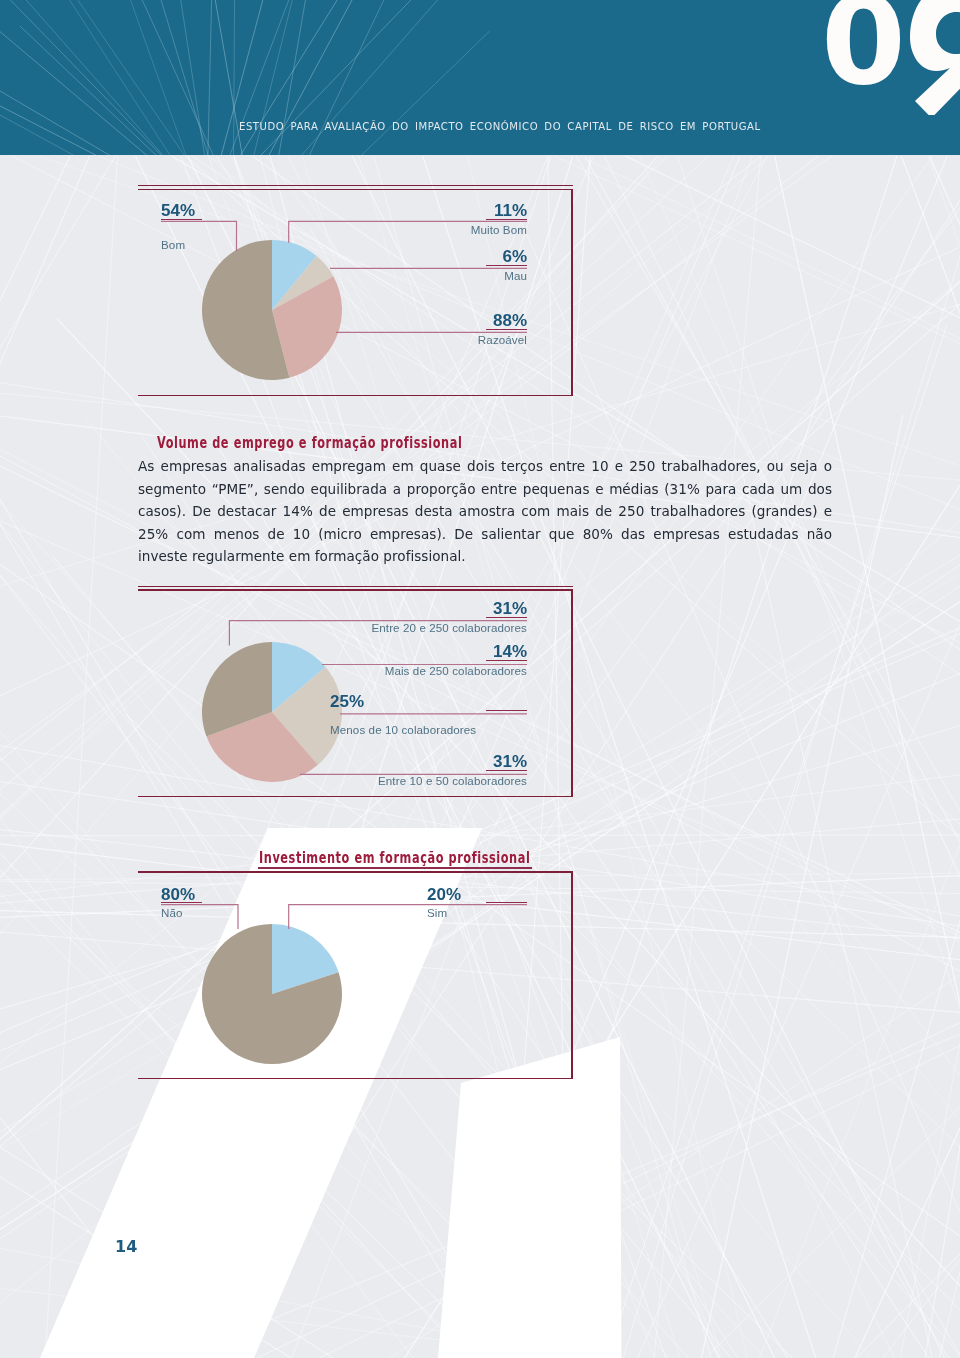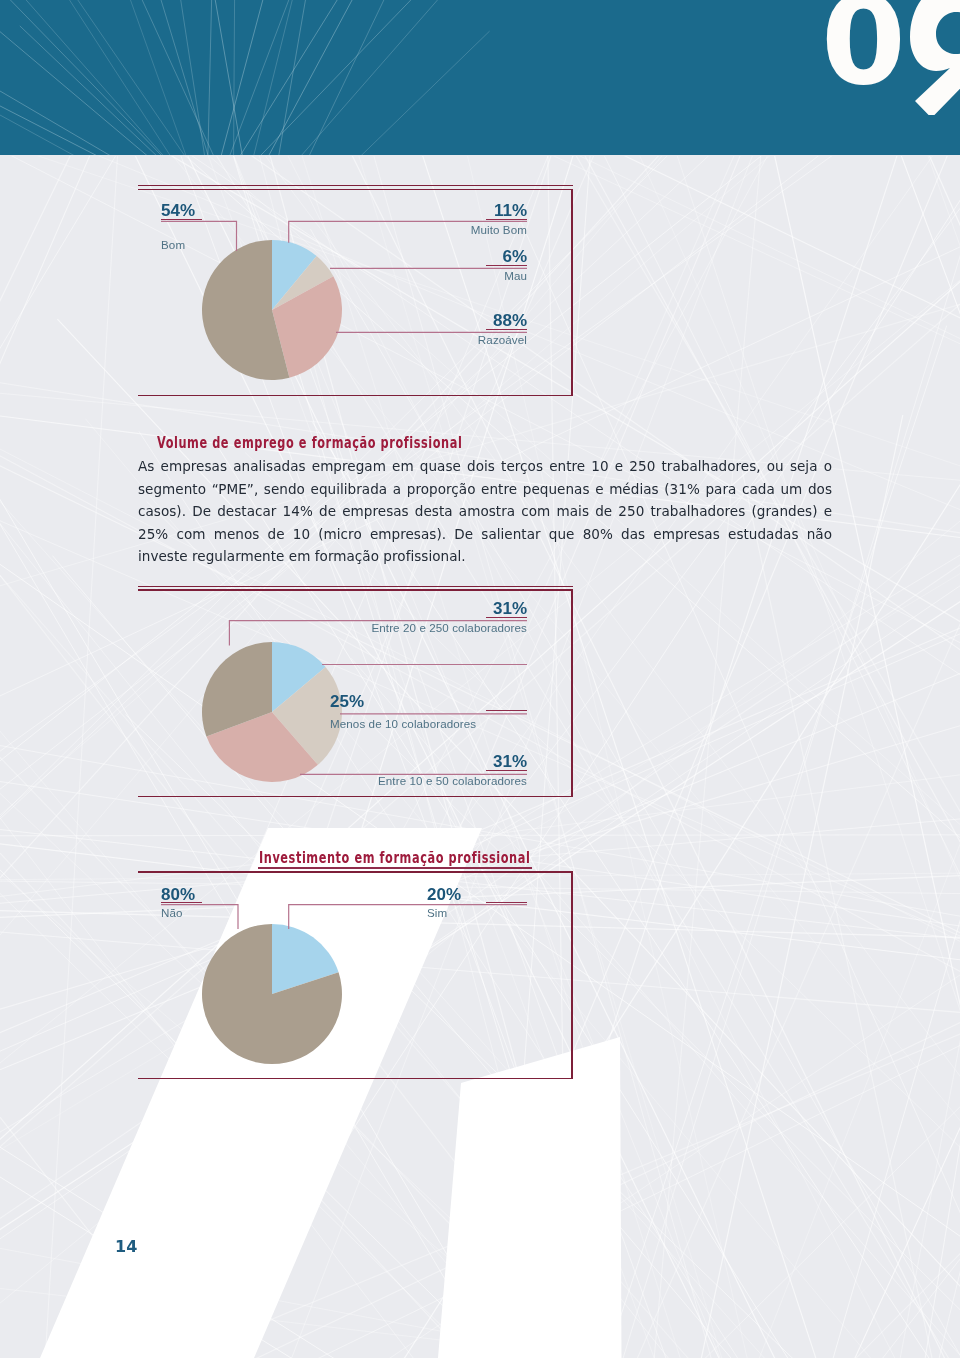--- a/index.html
+++ b/index.html
@@ -225,20 +225,21 @@
         <line x1="206.5" y1="213.4" x2="217.6" y2="-250.1" stroke="#a9cbd8" stroke-width="0.8" opacity="0.44"></line>
         <line x1="207.0" y1="208.7" x2="306.9" y2="-164.8" stroke="#a9cbd8" stroke-width="0.8" opacity="0.55"></line>
         <line x1="208.4" y1="211.9" x2="350.6" y2="-162.9" stroke="#a9cbd8" stroke-width="0.8" opacity="0.39"></line>
         <line x1="206.9" y1="209.1" x2="421.9" y2="-136.0" stroke="#a9cbd8" stroke-width="0.8" opacity="0.51"></line>
         <line x1="209.6" y1="208.3" x2="504.5" y2="-97.0" stroke="#a9cbd8" stroke-width="0.8" opacity="0.45"></line>
       </svg>
     <div class="bignum">0</div>
     <svg class="nine" width="110" height="140" viewBox="-5 -25 110 140">
         <path fill="#fdfcfa" d="M 54 -18 C 78 -18 94 0 94 26 C 94 46 84 63 67 81.5 L 31.5 118 L 15 101 L 50 68 C 45 70 41 71 36 71 C 21 71 10 56 10 37 C 10 6 29 -18 54 -18 Z M 56 12 C 45 12 36 22 36 34 C 36 46 45 54 56 54 C 69 54 79 44 79 31 C 79 20 69 12 56 12 Z"></path>
       </svg>
+    <div class="hdr-title">ESTUDO PARA AVALIAÇÃO DO IMPACTO ECONÓMICO DO CAPITAL DE RISCO EM PORTUGAL</div>
   </div>
   <div class="underband"></div>
 
   <div class="frame" style="left:138px;top:185px;width:434.5px;height:212px;">
     <div class="fl" style="left:0;top:0;width:434.5px;height:1.4px"></div>
     <div class="fl" style="left:0;top:3.8px;width:434.5px;height:1.4px"></div>
     <div class="fl" style="right:0;top:3.8px;width:1.6px;height:207px"></div>
     <div class="fl" style="left:0;top:209.6px;width:434.5px;height:1.4px"></div>
   </div>
   <svg class="pie" style="left:201px;top:239px;" width="142" height="142" viewBox="0 0 142 142">
@@ -295,24 +296,29 @@
       <path d="M 389 78.5 L 184 78.5" fill="none" stroke="#b5728d" stroke-width="1.2"></path>
       <path d="M 389 127.9 L 202 127.9" fill="none" stroke="#b5728d" stroke-width="1.2"></path>
       <path d="M 389 188.4 L 162 188.4" fill="none" stroke="#b5728d" stroke-width="1.2"></path>
     </svg>
 
   <div class="lab" style="left:330px;top:600px;width:197px;text-align:right;">
     <div class="pct">31%</div>
     <div class="ul" style="right:0;top:16.5px;width:41px;"></div>
     <div class="cap" style="margin-top:3.5px">Entre 20 e 250 colaboradores</div>
   </div>
+  <div class="lab" style="left:330px;top:643px;width:197px;text-align:right;">
+    <div class="pct">14%</div>
+    <div class="ul" style="right:0;top:16.5px;width:41px;"></div>
+    <div class="cap" style="margin-top:3.5px">Mais de 250 colaboradores</div>
+  </div>
   <div class="lab" style="left:330px;top:693px;width:197px;">
     <div class="pct">25%</div>
     <div class="ul" style="right:0;top:16.5px;width:41px;"></div>
-    <div class="cap" style="margin-top:7px">Menos de 10 colaboradores</div>
+    <div class="cap" style="margin-top:13px">Menos de 10 colaboradores</div>
   </div>
   <div class="lab" style="left:330px;top:753px;width:197px;text-align:right;">
     <div class="pct">31%</div>
     <div class="ul" style="right:0;top:16.5px;width:41px;"></div>
     <div class="cap" style="margin-top:3.5px">Entre 10 e 50 colaboradores</div>
   </div>
 
   <div class="sec-h" style="left:258.7px;top:848px;">Investimento em formação profissional</div>
   <div class="ul" style="left:258px;top:867.4px;width:274px;height:1.4px;"></div>
   <div class="frame" style="left:138px;top:871.2px;width:434.5px;height:208px;">

